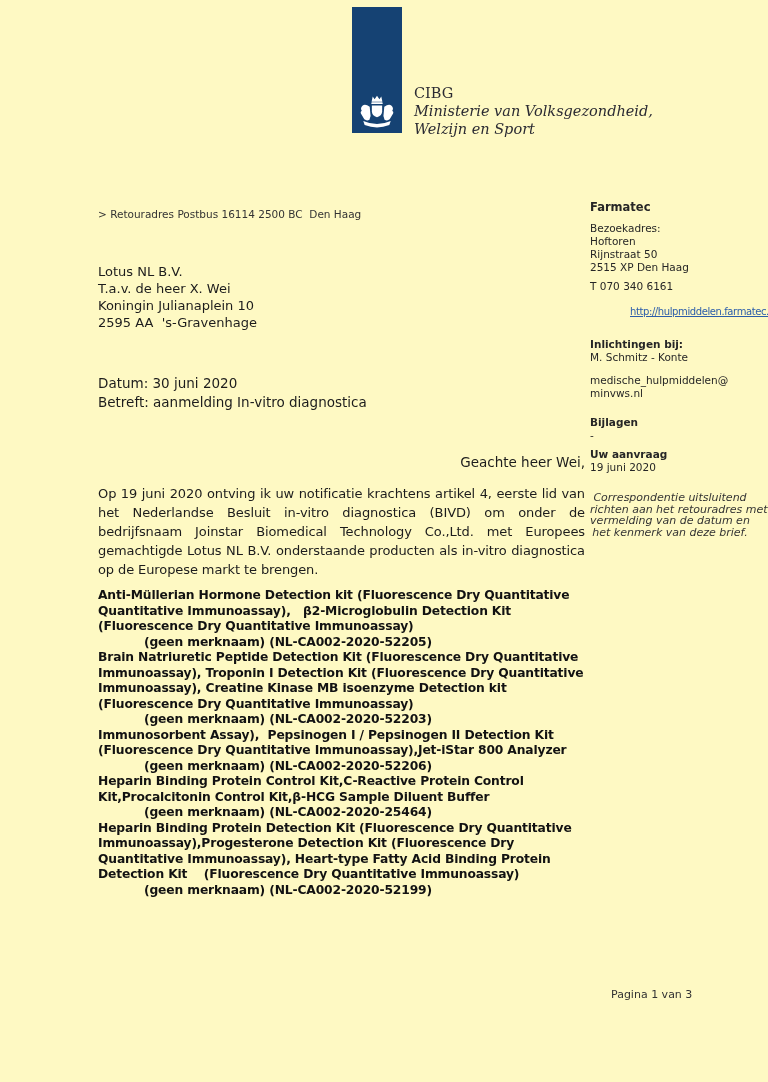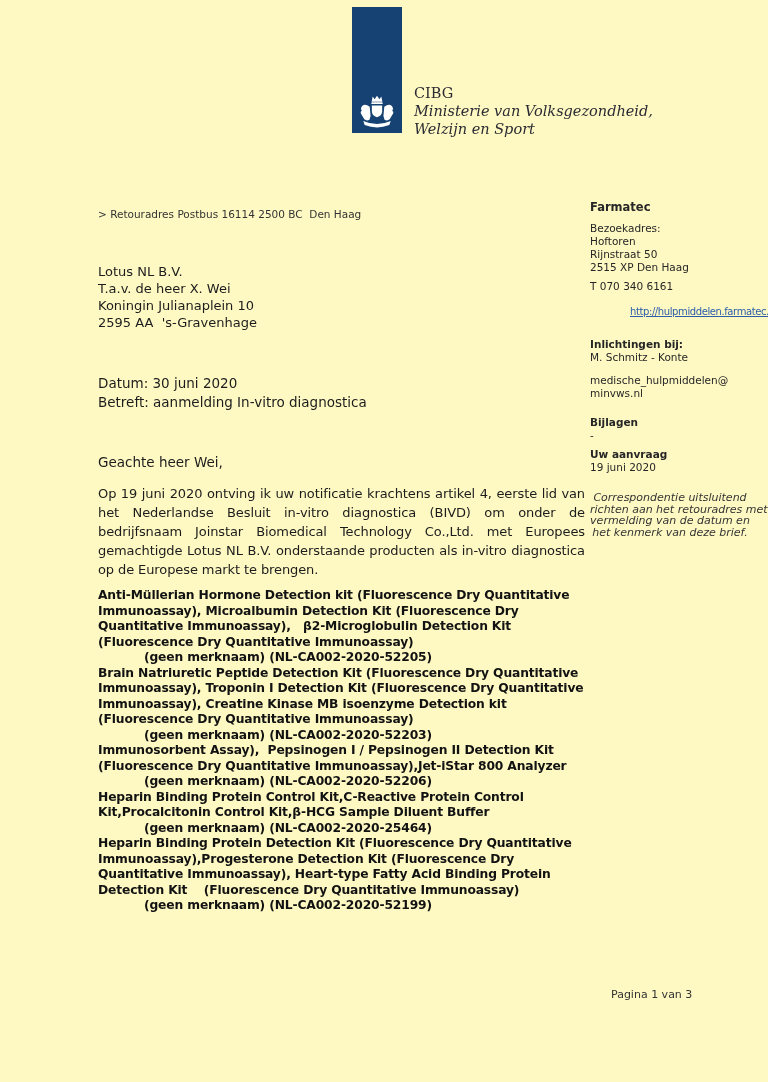--- a/index.html
+++ b/index.html
@@ -13,21 +13,21 @@
   .coat{position:absolute;left:50%;transform:translateX(-50%);bottom:3px;}
   .logo-text{position:absolute;left:414px;top:84px;font-family:"DejaVu Serif","Liberation Serif",serif;
     color:#2b2b33;font-size:14.5px;line-height:18px;}
   .logo-org{font-style:normal;}
   .logo-ministry{font-style:italic;}
   
   .return-address{position:absolute;left:98px;top:208px;font-size:10.5px;color:#333;white-space:pre;}
   .recipient{position:absolute;left:98px;top:263px;font-size:13px;line-height:17px;white-space:pre;}
   .flow{position:absolute;left:98px;top:374px;width:487px;}
   .datum-block{font-size:13.5px;line-height:19px;}
-  .salutation{margin-top:41px;font-size:13.5px;line-height:19px;}
+  .salutation{margin-top:41px;font-size:13.5px;line-height:19px;text-align:right;}
   .para1{margin-top:12px;font-size:13px;line-height:19px;text-align:justify;letter-spacing:-0.1px;}
   .para2{margin-top:5px;font-size:13px;line-height:19px;}
   .products{margin-top:9px;font-size:12.3px;font-weight:bold;line-height:15.5px;color:#121212;letter-spacing:-0.15px;}
   .product-line{white-space:pre;}
   .product-reg{padding-left:46px;white-space:pre;}
   
   .sidebar{position:absolute;left:590px;top:201px;width:160px;font-size:10.5px;line-height:13px;color:#262626;}
   .sb-dept{font-weight:bold;font-size:11.5px;margin-bottom:8px;}
   .sb-phone{margin-top:6px;}
   .sb-linkwrap{margin-top:12px;padding-left:40px;}
@@ -104,21 +104,20 @@
   <div class="flow">
     <div class="datum-block">
       <div>Datum: 30 juni 2020</div>
       <div>Betreft: aanmelding In-vitro diagnostica</div>
     </div>
     <div class="salutation">Geachte heer Wei,</div>
     <div class="para1">Op 19 juni 2020 ontving ik uw notificatie krachtens artikel 4, eerste lid van het Nederlandse Besluit in-vitro diagnostica (BIVD) om onder de bedrijfsnaam Joinstar Biomedical Technology Co.,Ltd. met Europees gemachtigde Lotus NL B.V. onderstaande producten als in-vitro diagnostica op de Europese markt te brengen.</div>
     <div class="products">
         <div class="product-desc">
           <div class="product-line">Anti-Müllerian Hormone Detection kit (Fluorescence Dry Quantitative</div>
-          <div class="product-line">Immunoassay), Microalbumin Detection Kit (Fluorescence Dry</div>
           <div class="product-line">Quantitative Immunoassay),   β2-Microglobulin Detection Kit</div>
           <div class="product-line">(Fluorescence Dry Quantitative Immunoassay)</div>
         </div>
         <div class="product-reg">(geen merknaam) (NL-CA002-2020-52205)</div>
         <div class="product-desc">
           <div class="product-line">Brain Natriuretic Peptide Detection Kit (Fluorescence Dry Quantitative</div>
           <div class="product-line">Immunoassay), Troponin I Detection Kit (Fluorescence Dry Quantitative</div>
           <div class="product-line">Immunoassay), Creatine Kinase MB isoenzyme Detection kit</div>
           <div class="product-line">(Fluorescence Dry Quantitative Immunoassay)</div>
         </div>

